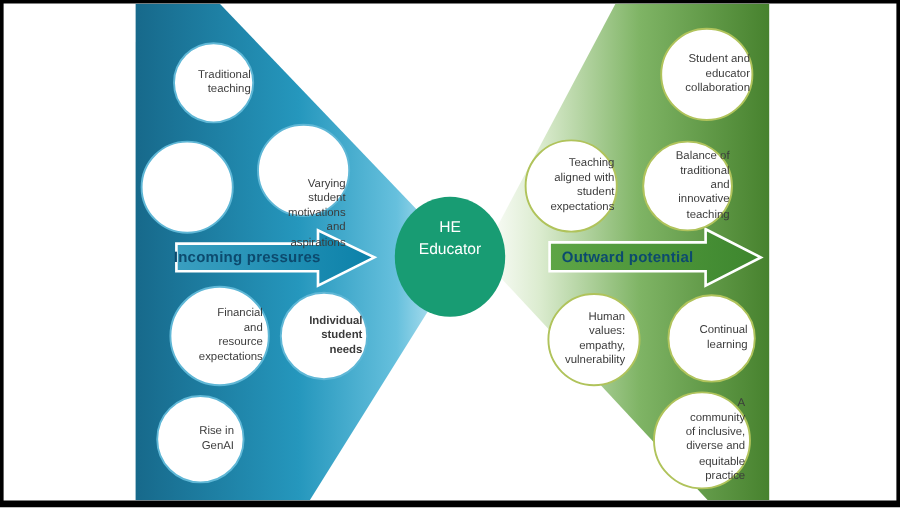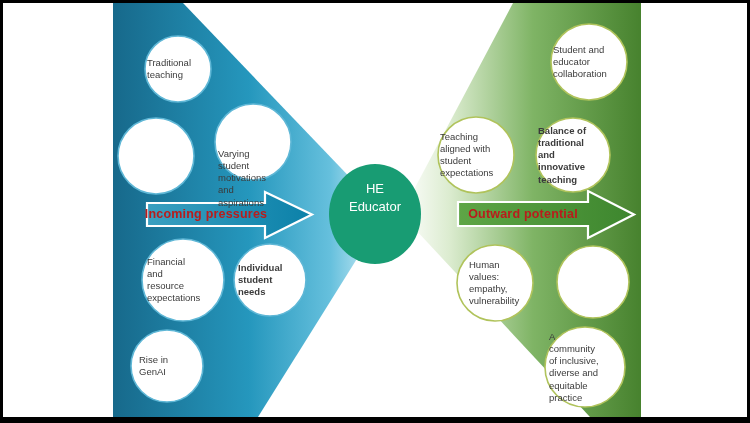--- a/index.html
+++ b/index.html
@@ -10,32 +10,32 @@
     border-bottom-width:6px;
     background:#ffffff;
     overflow:hidden;
     font-family:"Liberation Sans", sans-serif;
   }
   .shapes { position:absolute; left:0; top:0; width:744px; height:414px; }
   .lbl {
     position:absolute;
     transform:translate(-50%,-50%);
     white-space:pre-line;
-    text-align:left;
+    text-align:right;
     font-size:9.5px;
     line-height:1.28;
     color:#3b3b3b;
     pointer-events:none;
   }
   .arrow-lbl {
     position:absolute;
     transform:translate(-50%,-50%);
     font-size:12.5px;
     font-weight:bold;
-    color:#b91c1c;
+    color:#0c4a6e;
     white-space:nowrap;
     pointer-events:none;
     letter-spacing:0.2px;
   }
   .center-lbl {
     position:absolute;
     transform:translate(-50%,-50%);
     white-space:pre-line;
     text-align:center;
     font-size:13px;
@@ -116,29 +116,31 @@
   <div class="lbl" style="left:164px; top:363px; width:56px;">Rise in
 GenAI</div>
 
   <div class="lbl" style="left:586px; top:59px;  width:72px;">Student and
 educator
 collaboration</div>
   <div class="lbl" style="left:473px; top:152px; width:72px;">Teaching
 aligned with
 student
 expectations</div>
-  <div class="lbl" style="left:570px; top:152px; width:70px;font-weight:bold;">Balance of
+  <div class="lbl" style="left:570px; top:152px; width:70px;">Balance of
 traditional
 and
 innovative
 teaching</div>
   <div class="lbl" style="left:492px; top:280px; width:52px;">Human
 values:
 empathy,
 vulnerability</div>
+  <div class="lbl" style="left:590px; top:279px; width:60px;">Continual
+learning</div>
   <div class="lbl" style="left:582px; top:364px; width:72px;">A
 community
 of inclusive,
 diverse and
 equitable
 practice</div>
 
   <div class="arrow-lbl" style="left:203px; top:211px;">Incoming pressures</div>
   <div class="arrow-lbl" style="left:520px; top:211px;">Outward potential</div>
 

